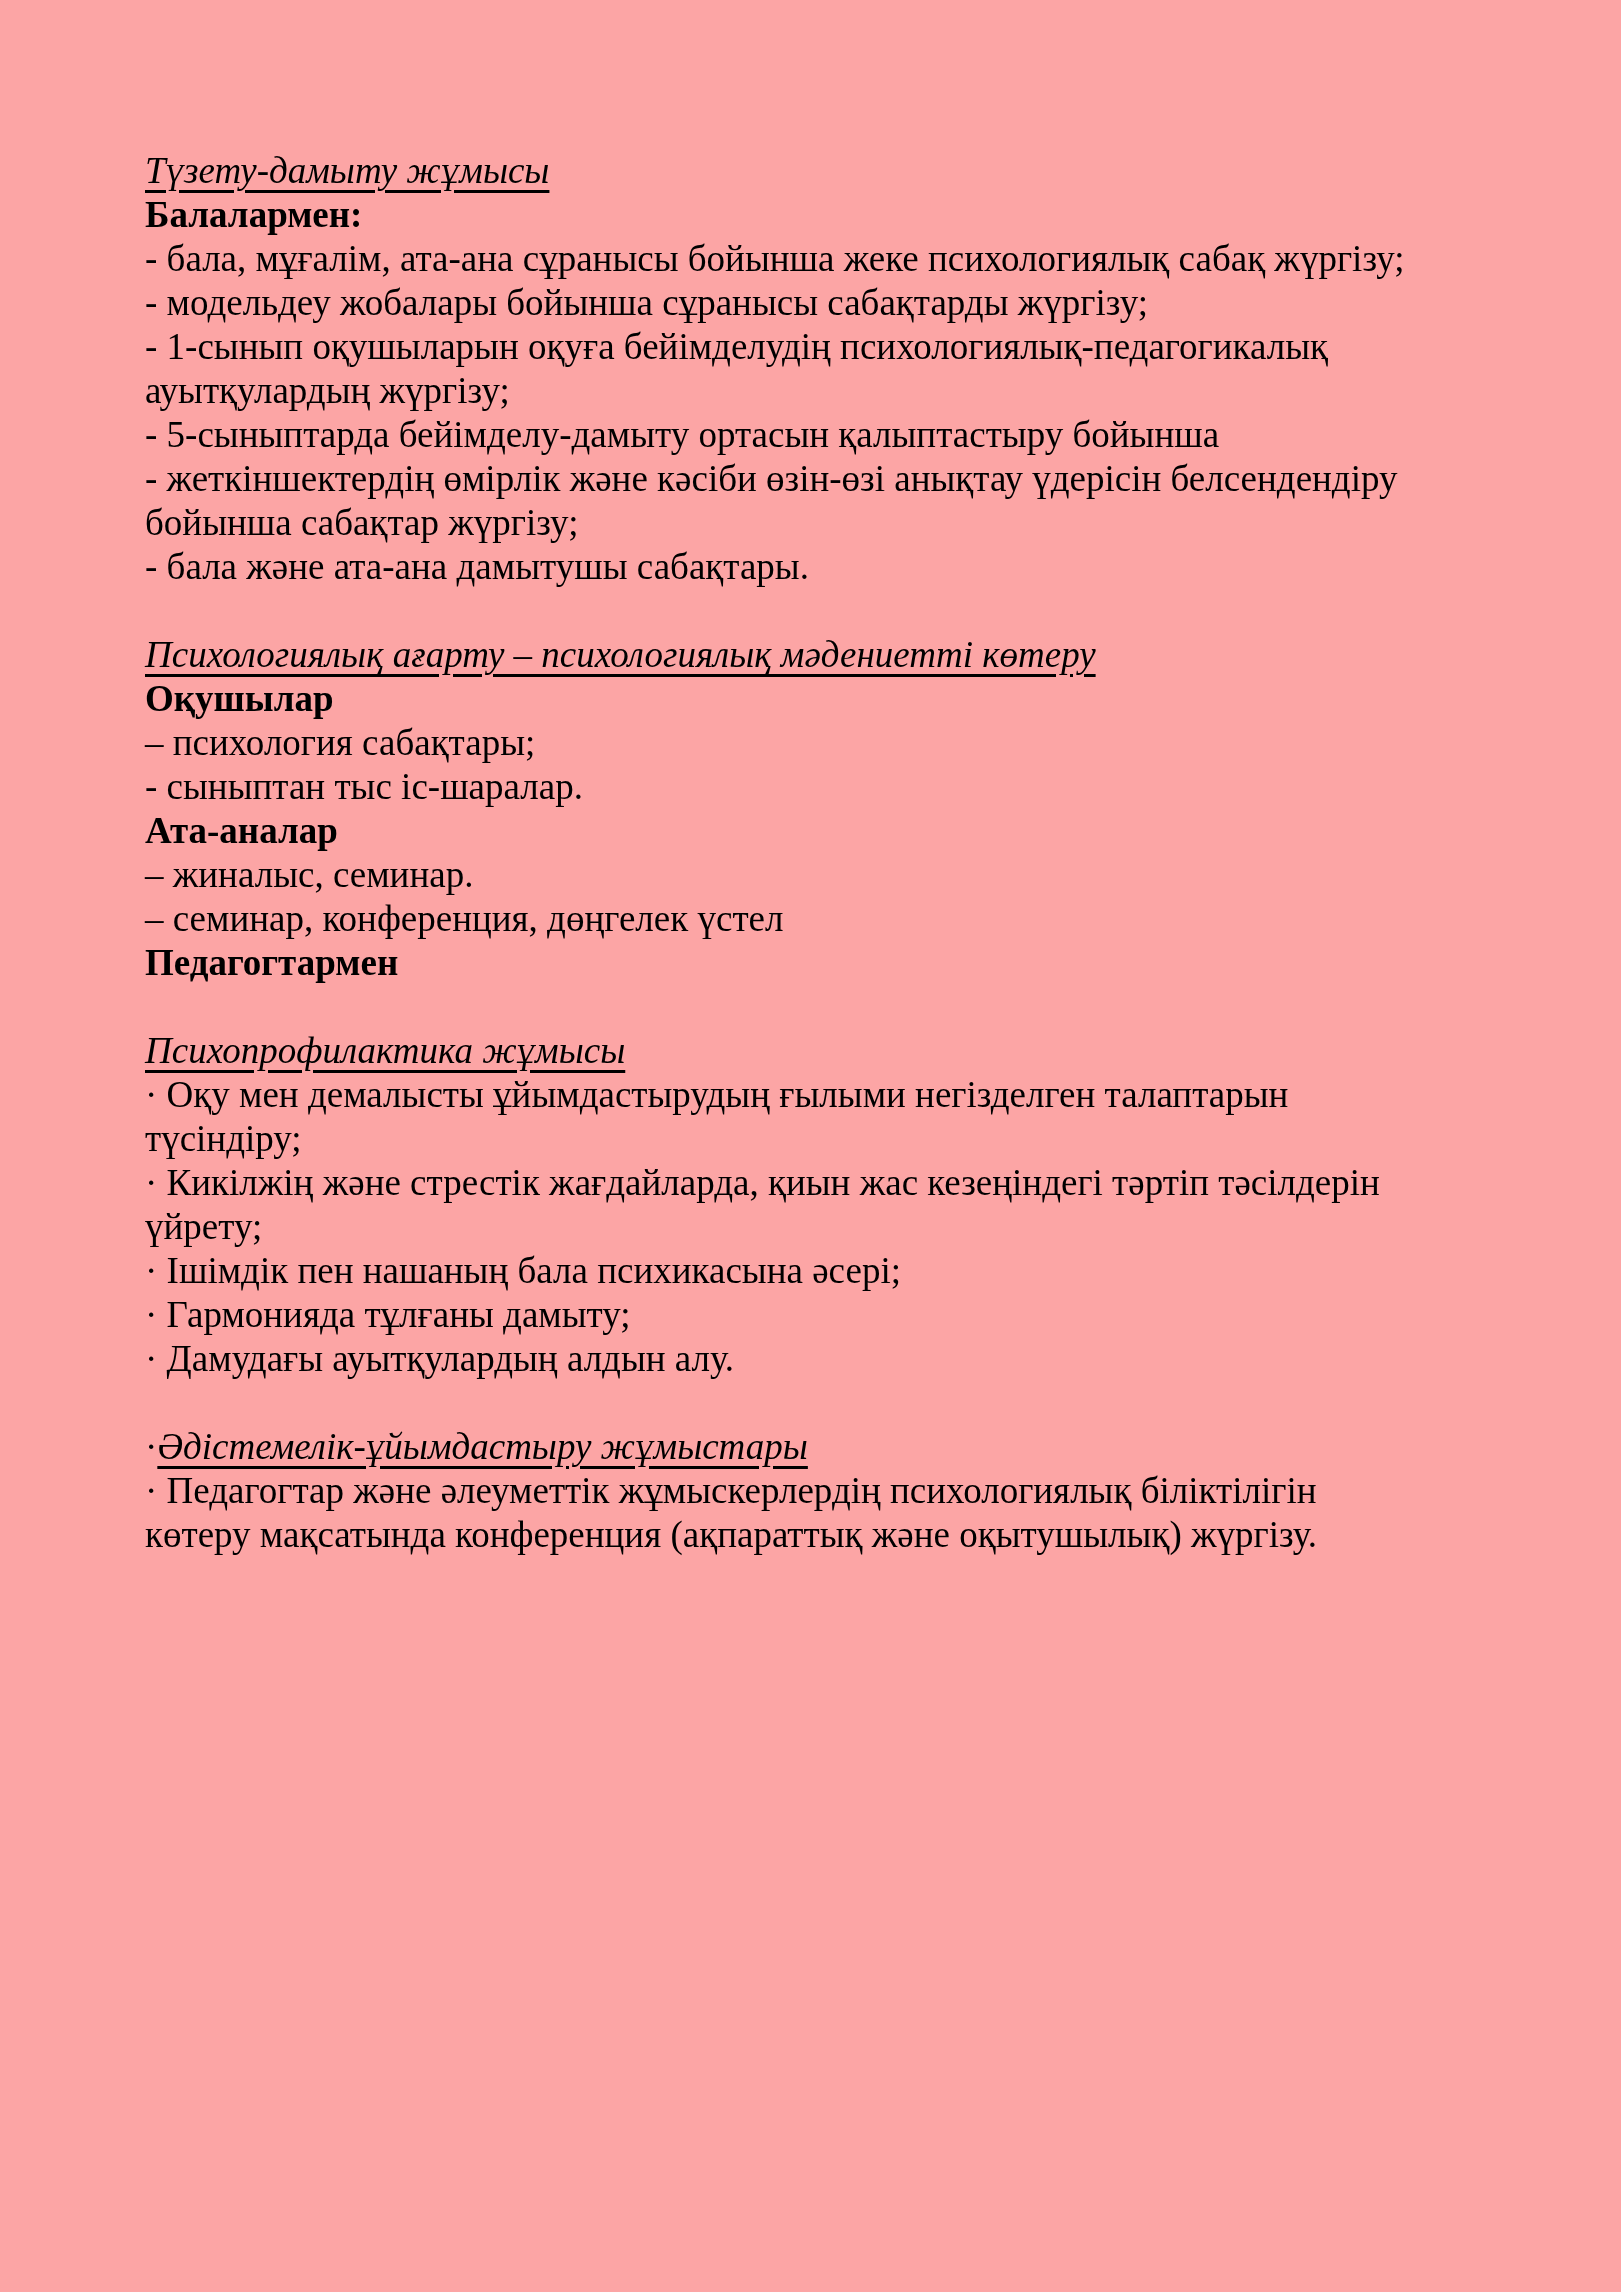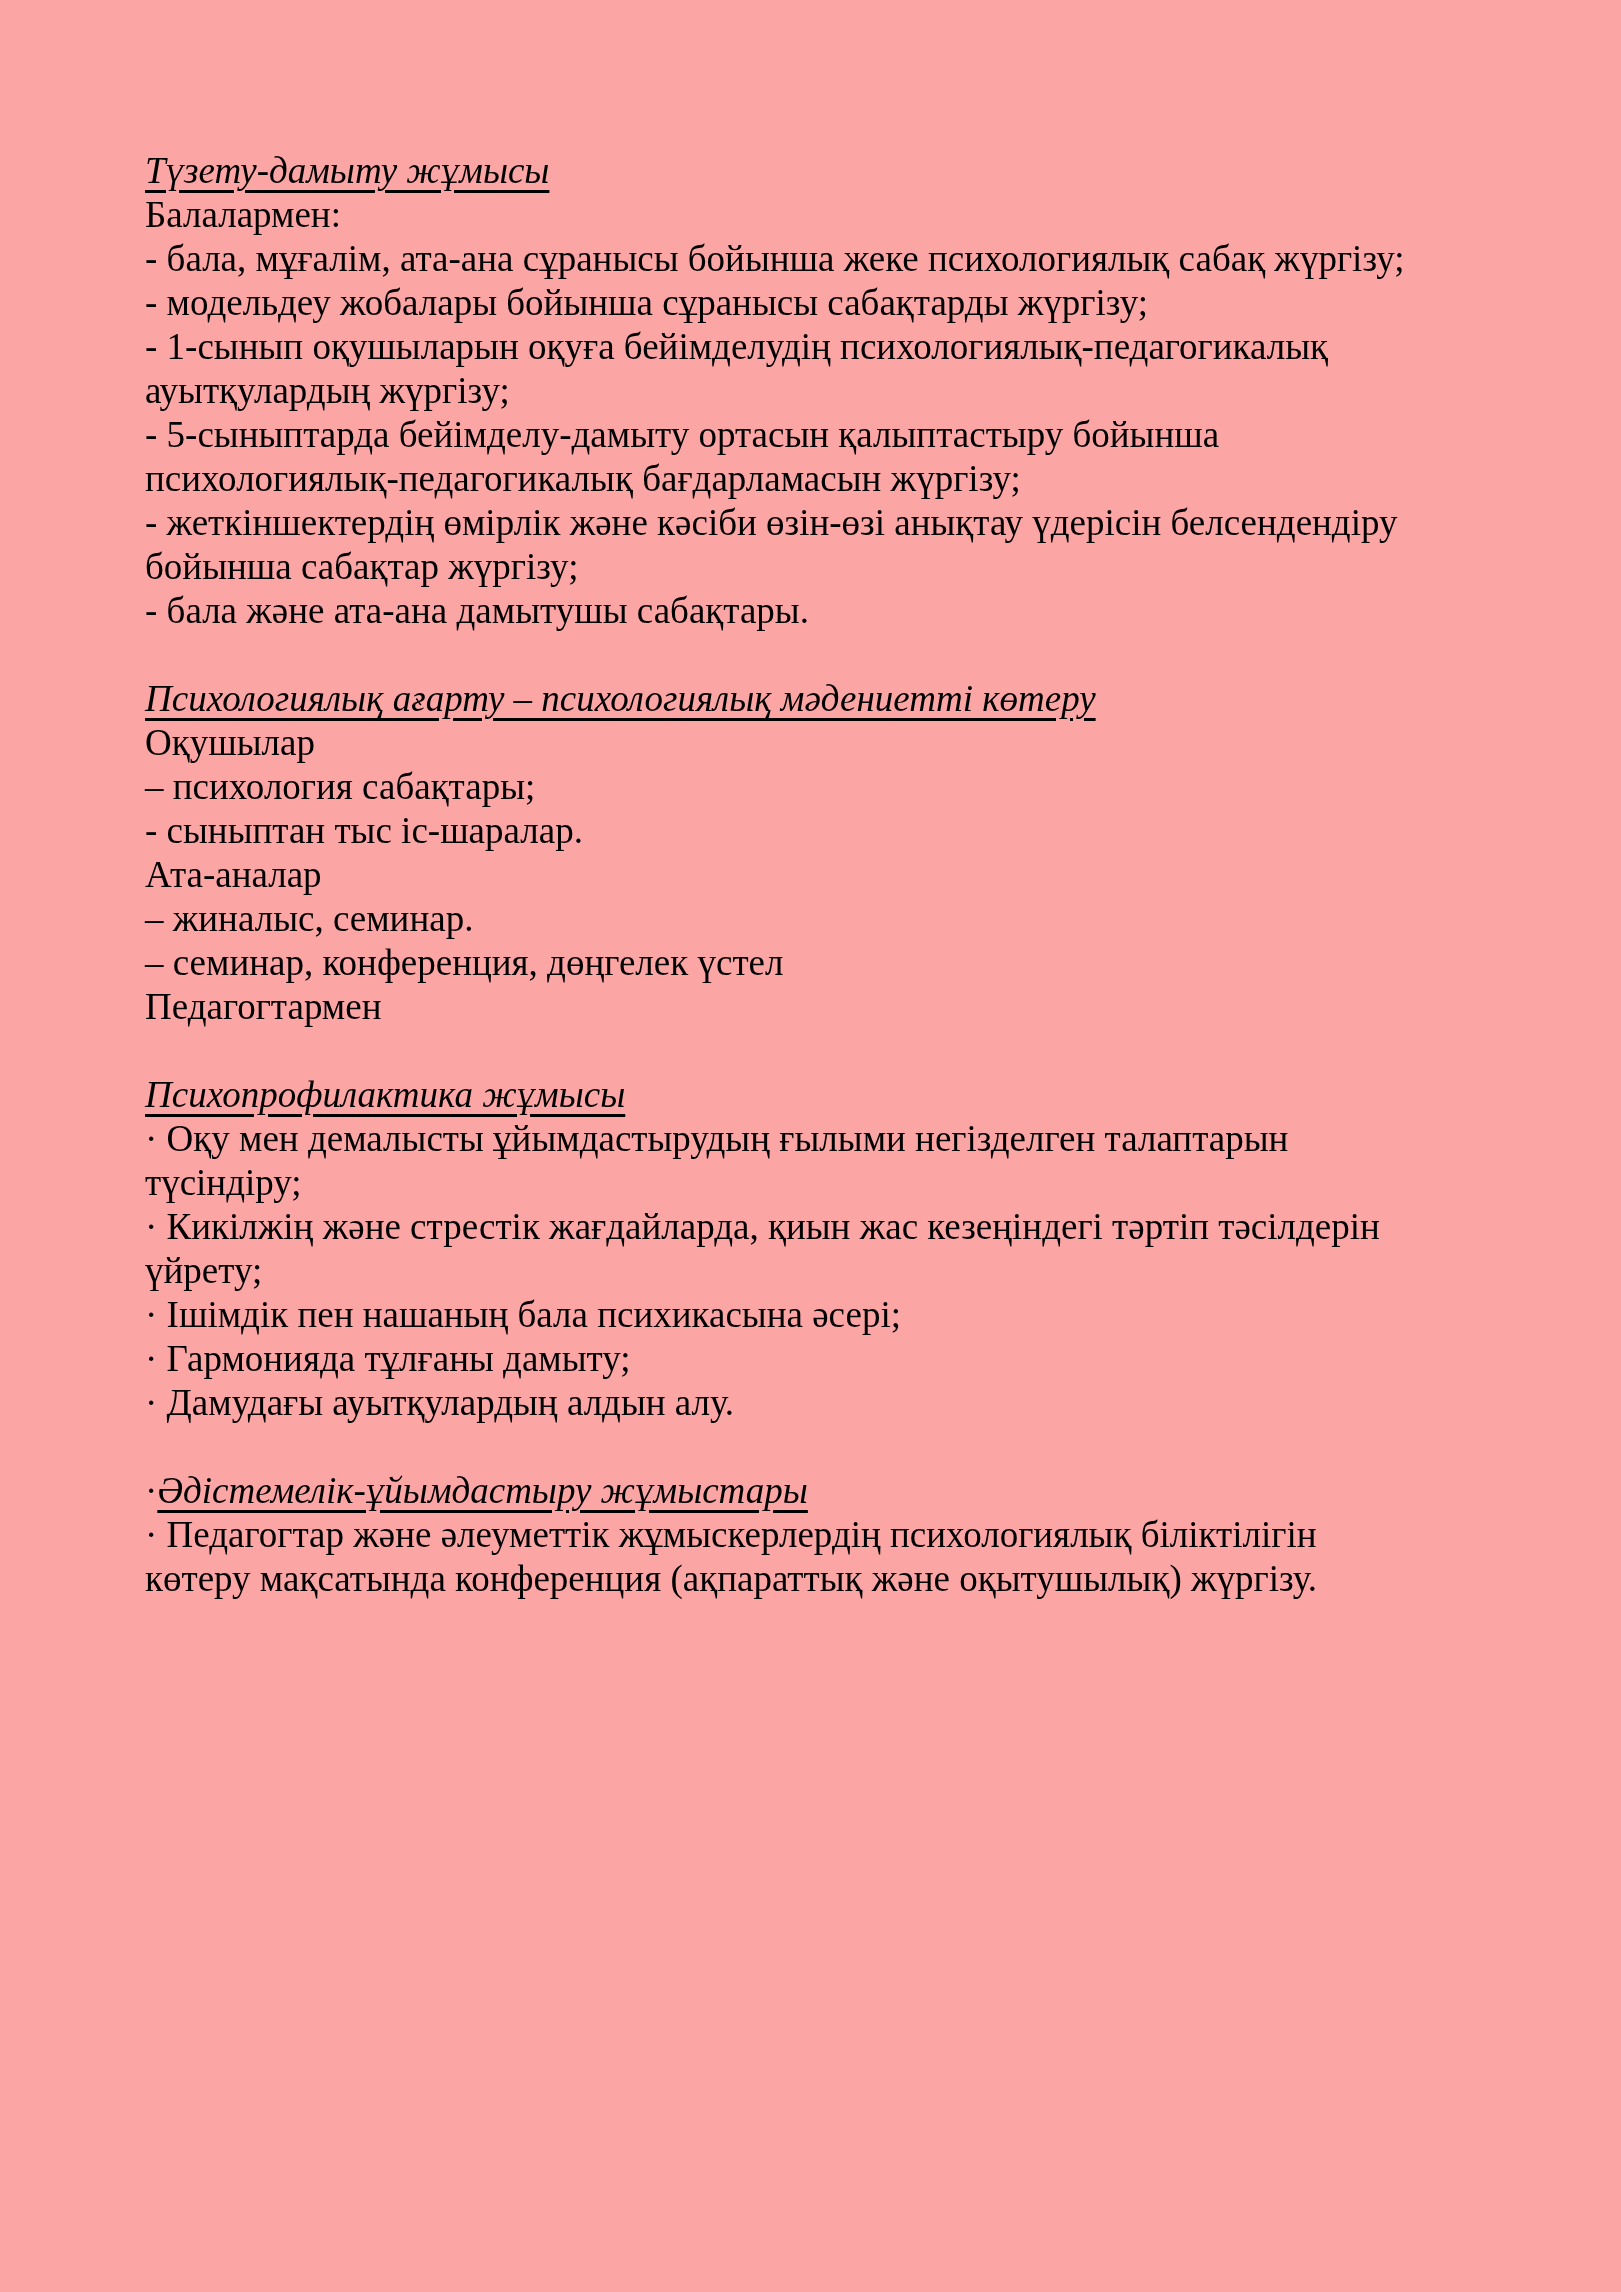--- a/index.html
+++ b/index.html
@@ -31,41 +31,40 @@
   .blank {
     height: 44px;
   }
   .heading-text {
     font-style: italic;
     text-decoration: underline;
     text-decoration-thickness: 2.9px;
     text-underline-offset: 6.9px;
   }
   .bold {
-    font-weight: 400;
+    font-weight: 700;
   }
   .bullet-prefix {
     font-style: normal;
     text-decoration: none;
   }
 </style>
 </head>
 <body>
 
 <div class="page">
   <div class="content">
 
     <div class="line"><span class="heading-text">Түзету-дамыту жұмысы</span></div>
     <div class="line bold">Балалармен:</div>
     <div class="line">- бала, мұғалім, ата-ана сұранысы бойынша жеке психологиялық сабақ жүргізу;</div>
     <div class="line">- модельдеу жобалары бойынша сұранысы сабақтарды жүргізу;</div>
     <div class="line">- 1-сынып оқушыларын оқуға бейімделудің психологиялық-педагогикалық</div>
     <div class="line">ауытқулардың жүргізу;</div>
     <div class="line">- 5-сыныптарда бейімделу-дамыту ортасын қалыптастыру бойынша</div>
-    <div class="line">психологиялық-педагогикалық бағдарламасын жүргізу;</div>
     <div class="line">- жеткіншектердің өмірлік және кәсіби өзін-өзі анықтау үдерісін белсендендіру</div>
     <div class="line">бойынша сабақтар жүргізу;</div>
     <div class="line">- бала және ата-ана дамытушы сабақтары.</div>
 
     <div class="line blank"></div>
 
     <div class="line"><span class="heading-text">Психологиялық ағарту – психологиялық мәдениетті көтеру</span></div>
     <div class="line bold">Оқушылар</div>
     <div class="line">– психология сабақтары;</div>
     <div class="line">- сыныптан тыс іс-шаралар.</div>

